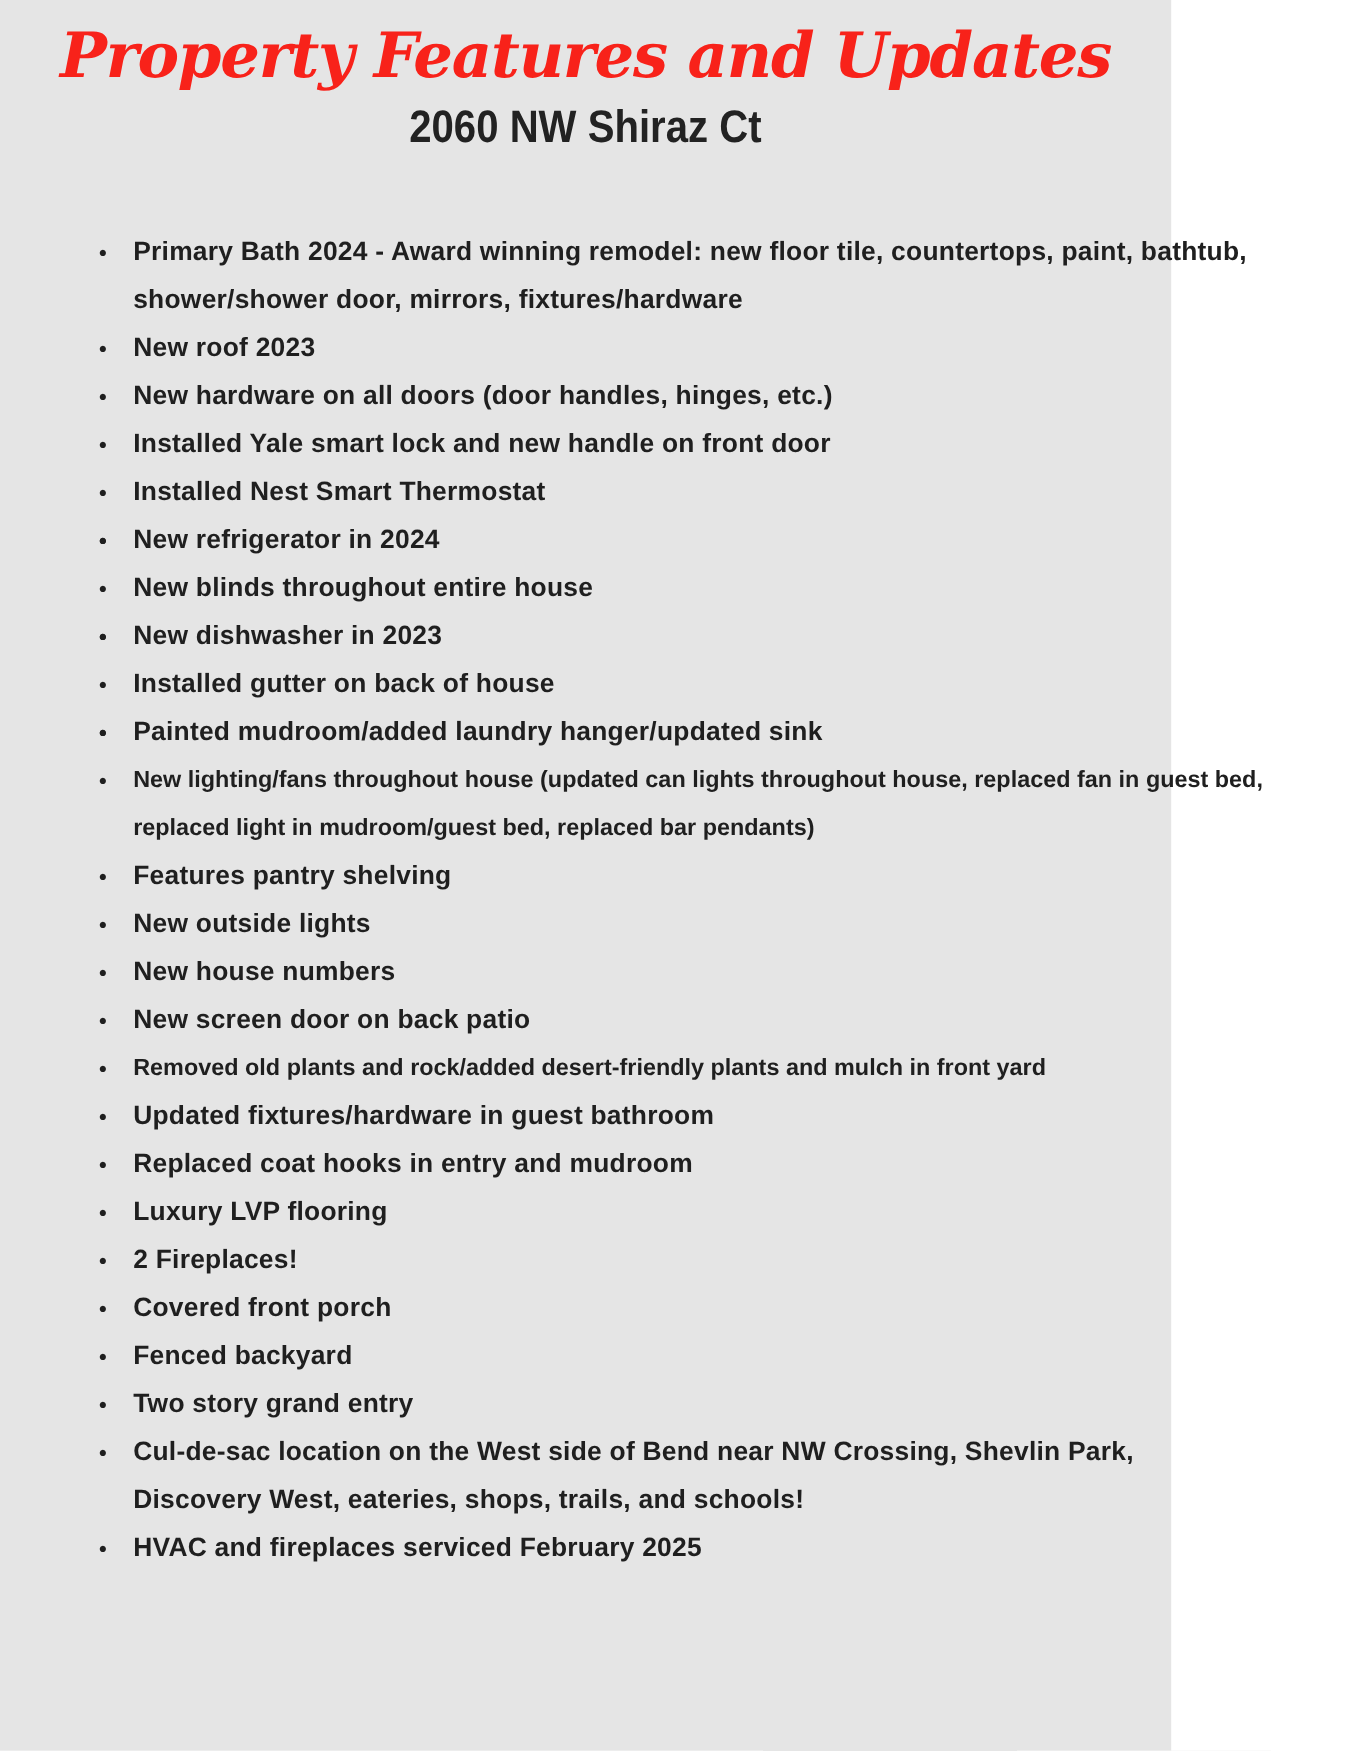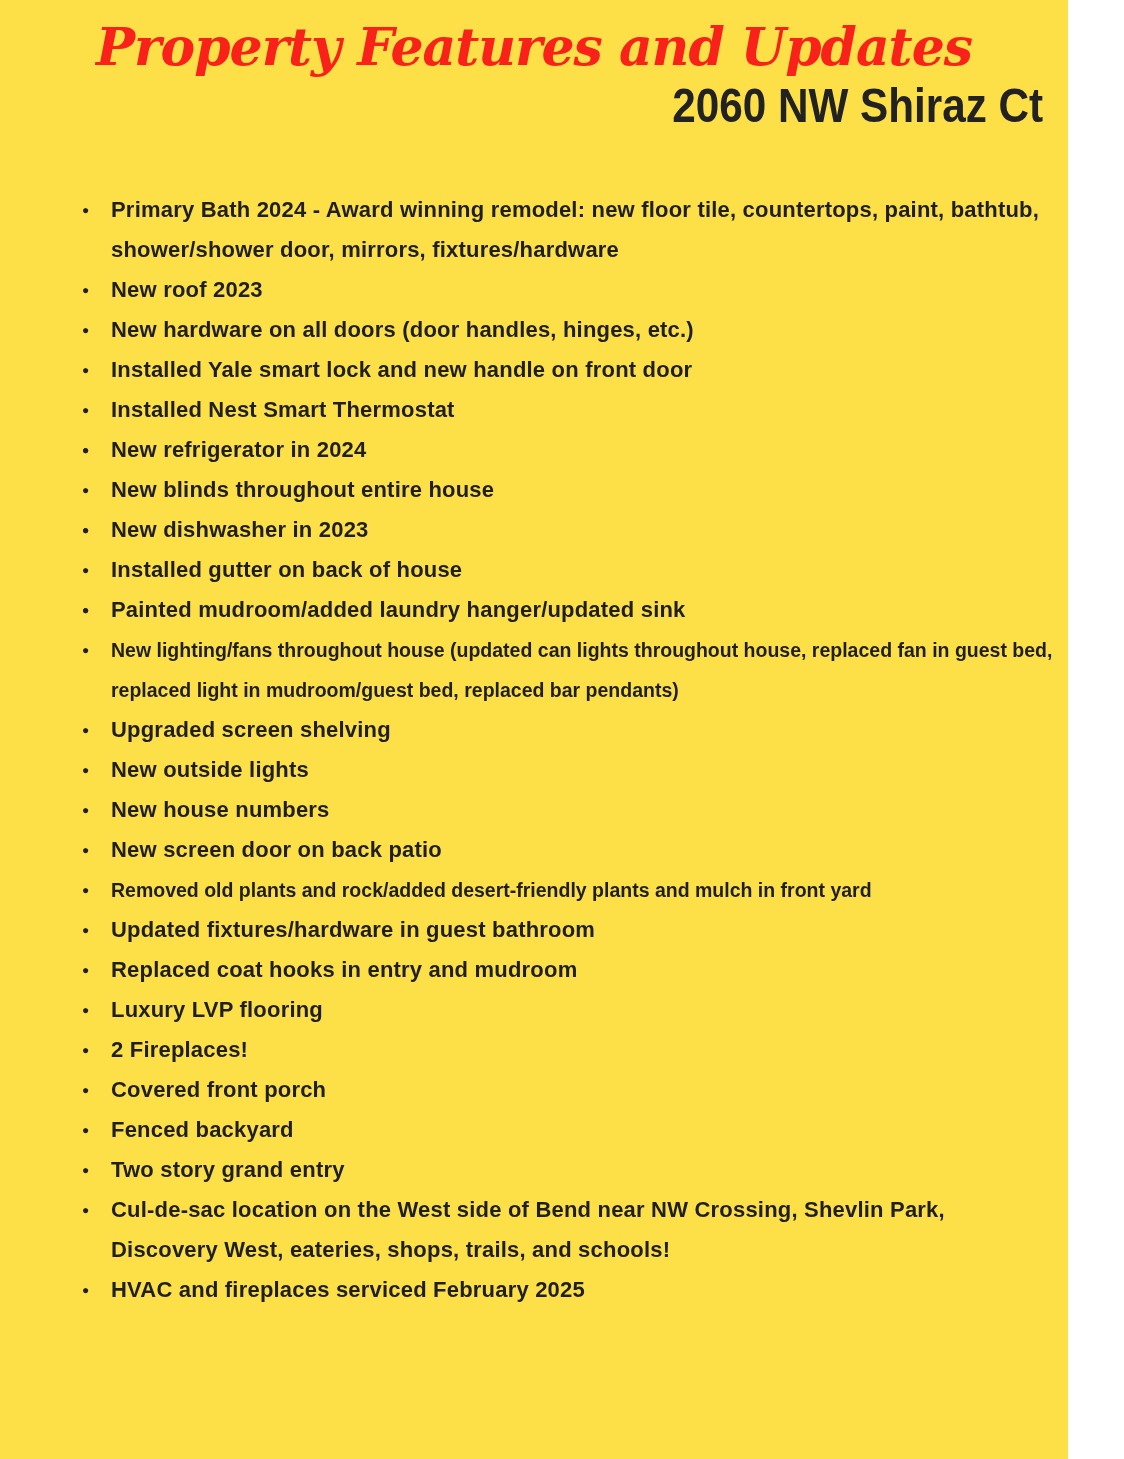--- a/index.html
+++ b/index.html
@@ -8,40 +8,40 @@
   }
   body {
     width: 1124px;
     height: 1459px;
     background: #ffffff;
     font-family: "Liberation Sans", sans-serif;
     color: #1f1f1f;
     overflow: hidden;
   }
   .page {
-    width: 1068px;
+    width: 976px;
     height: 1459px;
-    background: #fde047;
+    background: #e5e5e5;
   }
   .doc-title {
     margin: 0;
     padding-top: 16px;
     text-align: center;
     font-family: "DejaVu Serif", serif;
     font-style: italic;
     font-weight: bold;
     font-size: 52px;
     line-height: 62px;
     color: #f8221a;
     letter-spacing: -1px;
   }
   .doc-subtitle {
     margin: 6px 0 0 0;
-    text-align: right;
-    font-size: 48px;
+    text-align: center;
+    font-size: 38px;
     line-height: 44px;
     font-weight: bold;
     color: #222222;
   }
   .doc-subtitle .condense {
     display: inline-block;
     transform: scaleX(0.88);
     transform-origin: center;
     letter-spacing: 0px;
   }
@@ -95,21 +95,21 @@
     <li><span class="bullet">●</span><span>Installed Nest Smart Thermostat</span></li>
     <li><span class="bullet">●</span></li>
     <li><span class="bullet">●</span><span>New refrigerator in 2024</span></li>
     <li><span class="bullet">●</span><span>New blinds throughout entire house</span></li>
     <li><span class="bullet">●</span></li>
     <li><span class="bullet">●</span><span>New dishwasher in 2023</span></li>
     <li><span class="bullet">●</span><span>Installed gutter on back of house</span></li>
     <li><span class="bullet">●</span></li>
     <li><span class="bullet">●</span><span>Painted mudroom/added laundry hanger/updated sink</span></li>
     <li class="small"><span class="bullet">●</span><span>New lighting/fans throughout house (updated can lights throughout house, replaced fan in guest bed, replaced light in mudroom/guest bed, replaced bar pendants)</span></li>
-    <li><span class="bullet">●</span><span>Upgraded screen shelving</span></li>
+    <li><span class="bullet">●</span><span>Features pantry shelving</span></li>
     <li><span class="bullet">●</span><span>New outside lights</span></li>
     <li><span class="bullet">●</span><span>New house numbers</span></li>
     <li><span class="bullet">●</span><span>New screen door on back patio</span></li>
     <li class="small"><span class="bullet">●</span><span>Removed old plants and rock/added desert-friendly plants and mulch in front yard</span></li>
     <li><span class="bullet">●</span><span>Updated fixtures/hardware in guest bathroom</span></li>
     <li><span class="bullet">●</span><span>Replaced coat hooks in entry and mudroom</span></li>
     <li><span class="bullet">●</span><span>Luxury LVP flooring</span></li>
     <li><span class="bullet">●</span><span>2 Fireplaces!</span></li>
     <li><span class="bullet">●</span><span>Covered front porch</span></li>
     <li><span class="bullet">●</span><span>Fenced backyard</span></li>

